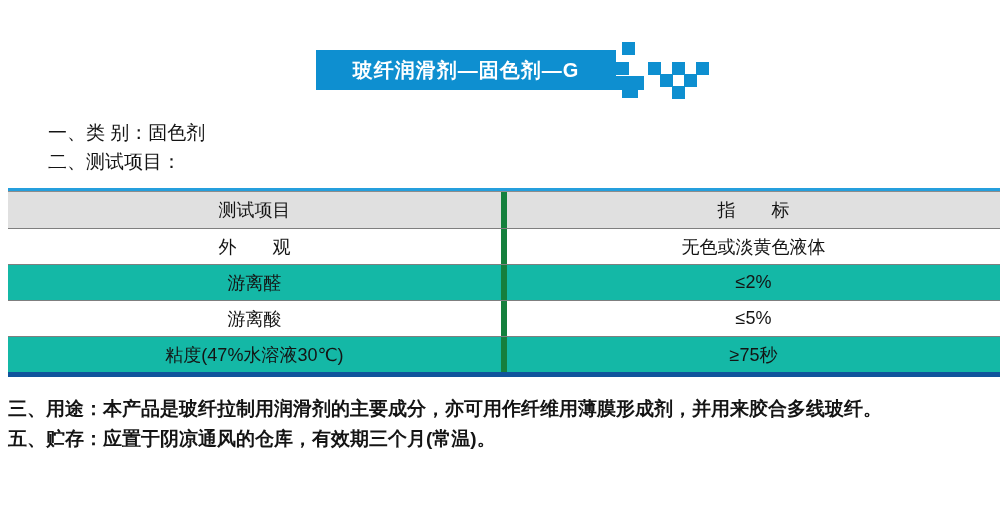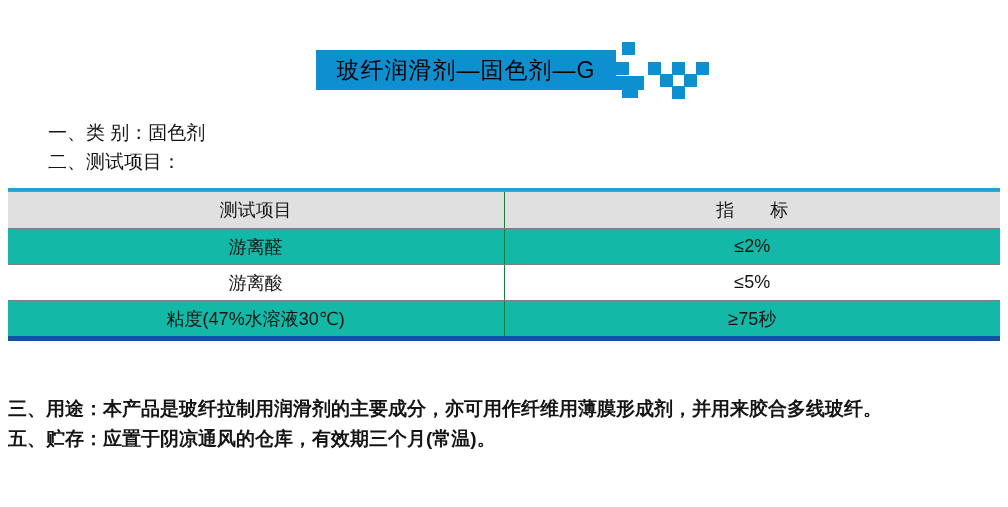--- a/index.html
+++ b/index.html
@@ -9,21 +9,21 @@
     font-family:"Liberation Sans","DejaVu Sans",sans-serif;
     color:#141414;
   }
   
   .banner{
     position:absolute;left:316px;top:50px;width:300px;height:40px;
     background:#0e8fd0;
     display:flex;align-items:center;justify-content:center;
   }
   .banner-title{
-    color:#000000;font-size:23px;font-weight:normal;letter-spacing:1px;white-space:nowrap;
+    color:#ffffff;font-size:20px;font-weight:bold;letter-spacing:1px;white-space:nowrap;
   }
   .checker{position:absolute;left:616px;top:40px;width:100px;height:62px;}
   .checker .sq{position:absolute;background:#0e8fd0;}
   
   .intro{position:absolute;left:8px;top:118px;font-size:19px;line-height:29px;font-weight:500;margin-left:40px;}
   
   .spec-table{
     position:absolute;left:8px;top:188px;width:992px;
     border-top:3px solid #259fdd;
     border-bottom:5px solid #10549c;
@@ -33,21 +33,21 @@
     border-top:1px solid #7f7f7f;
     box-sizing:border-box;
   }
   .tbl-row:first-child{border-top:1px solid #8c8c8c;}
   .tbl-row.stripe{background:#14b8a6;}
   .tbl-row.header{background:#e0e0e0;height:37px;}
   .cell{
     flex:1 1 50%;display:flex;align-items:center;justify-content:center;
     font-size:18px;white-space:nowrap;
   }
-  .cell.left{border-right:1px solid #15803d;}
+  .cell.left{border-right:6px solid #15803d;}
   .tbl-row.header .cell{font-size:18px;}
   
   .notes{position:absolute;left:8px;top:394px;font-size:19px;line-height:30px;font-weight:700;}
   .note-line{white-space:nowrap;}
 </style>
 </head>
 <body>
 
 <div class="banner">
   <span class="banner-title">玻纤润滑剂—固色剂—G</span>
@@ -69,20 +69,24 @@
 <div class="intro">
   <div class="note-line">一、类 别：固色剂</div>
   <div class="note-line">二、测试项目：</div>
 </div>
 
 <div class="spec-table">
   <div class="tbl-row header">
     <div class="cell left">测试项目</div>
     <div class="cell">指　　标</div>
   </div>
+  <div class="tbl-row">
+    <div class="cell left">外　　观</div>
+    <div class="cell">无色或淡黄色液体</div>
+  </div>
   <div class="tbl-row stripe">
     <div class="cell left">游离醛</div>
     <div class="cell">≤2%</div>
   </div>
   <div class="tbl-row">
     <div class="cell left">游离酸</div>
     <div class="cell">≤5%</div>
   </div>
   <div class="tbl-row stripe">
     <div class="cell left">粘度(47%水溶液30℃)</div>

